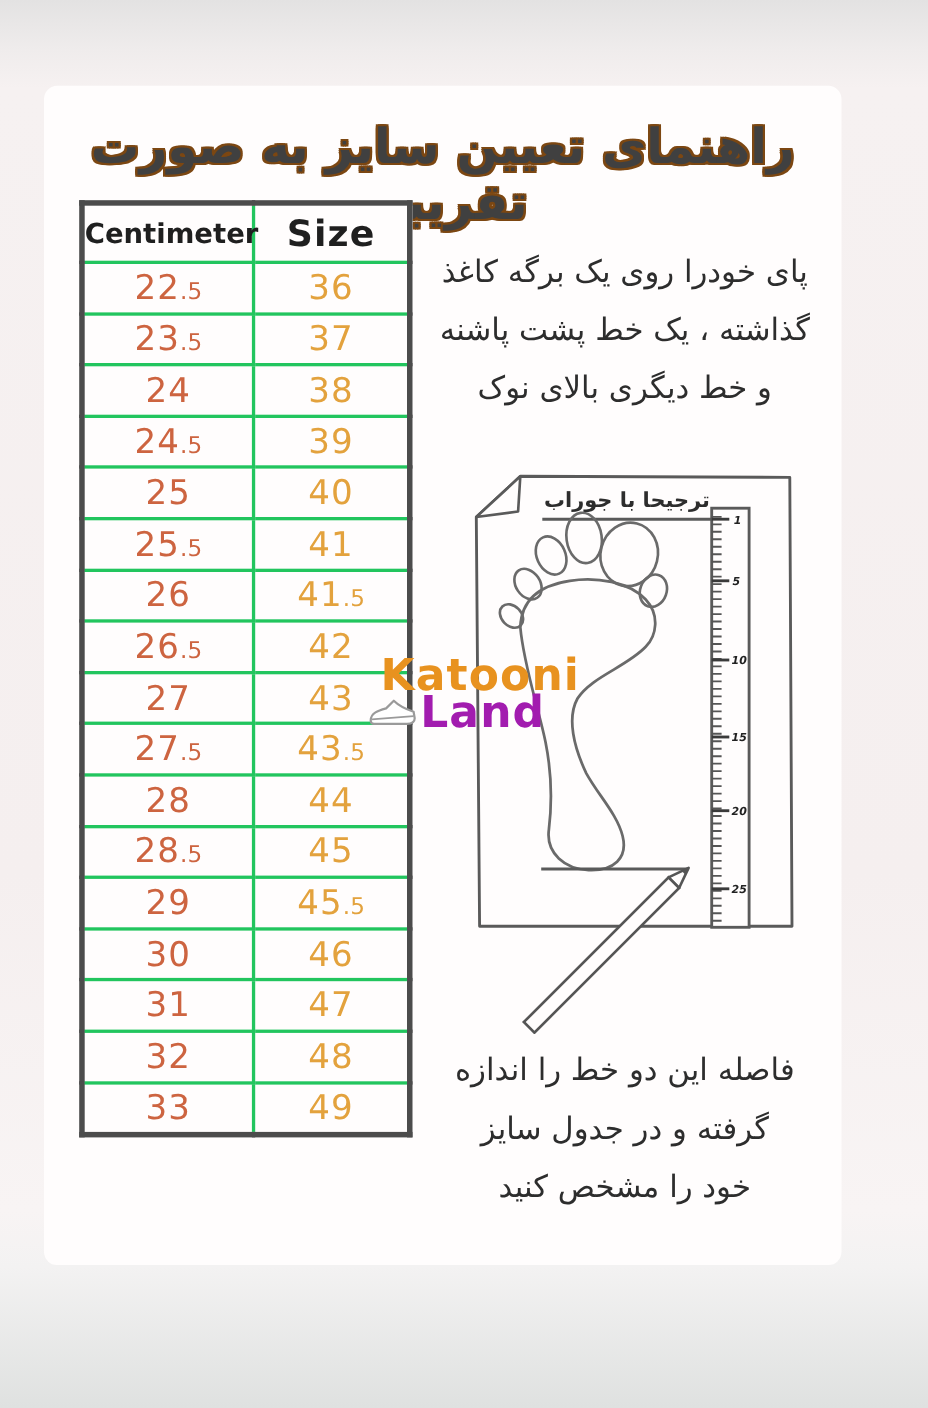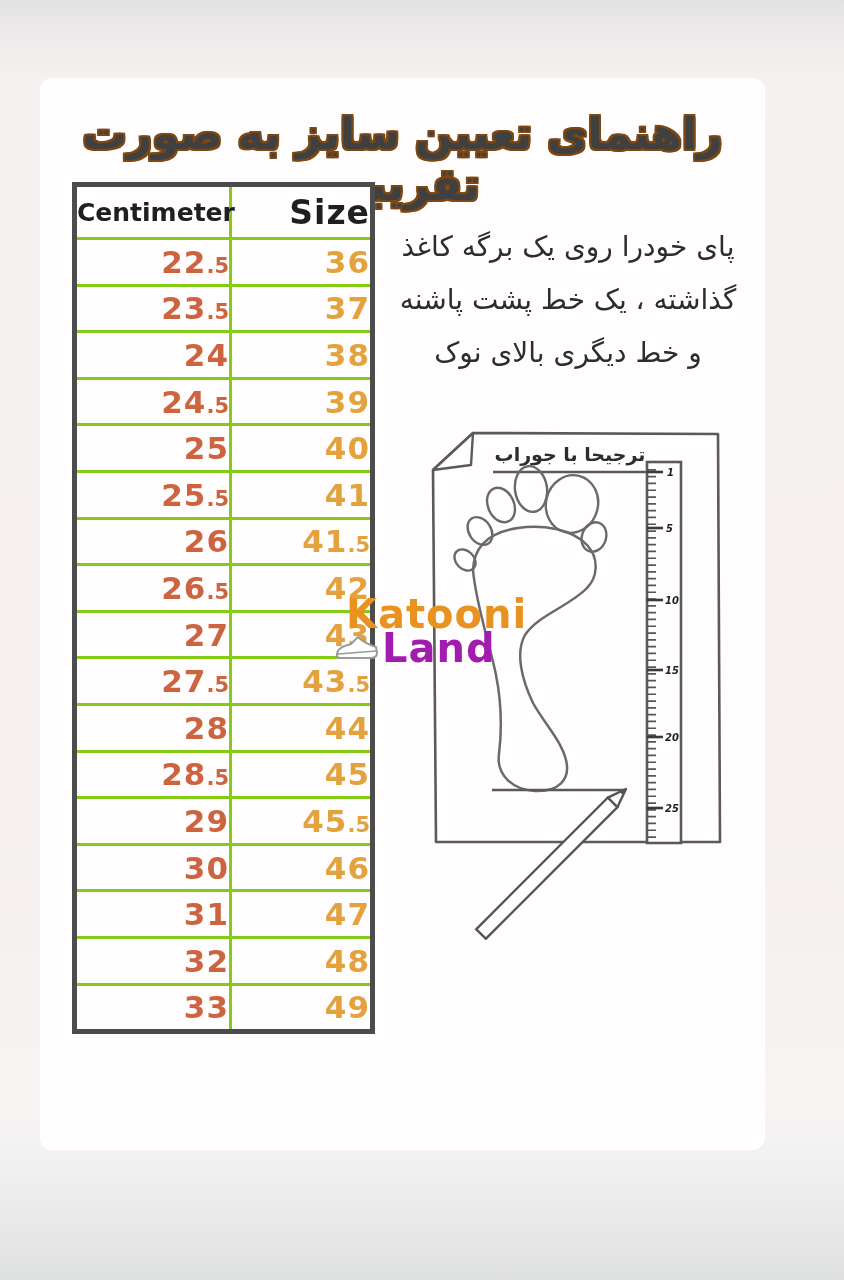--- a/index.html
+++ b/index.html
@@ -17,25 +17,25 @@
     font-size:44px;font-weight:bold;color:#404040;letter-spacing:0px;
     text-shadow:
       -2px -2px 0 #7c4712, 2px -2px 0 #7c4712, -2px 2px 0 #7c4712, 2px 2px 0 #7c4712,
       0 -2px 0 #7c4712, 0 2px 0 #7c4712, -2px 0 0 #7c4712, 2px 0 0 #7c4712;
   }
   table.size-table{
     position:absolute;left:32px;top:104px;width:303px;
     border-collapse:collapse;table-layout:fixed;background:#fffdfd;
   }
   table.size-table{border:5px solid #4c4c4c;}
-  .size-table th,.size-table td{border:3px solid #84cc16;text-align:right;vertical-align:middle;padding:0;}
+  .size-table th,.size-table td{border:3px solid #22c55e;text-align:center;vertical-align:middle;padding:0;}
   .size-table th{height:50px;color:#1f1f1f;background:#fffdfd;}
   .cm-head{font-size:25px;font-weight:600;width:152px;}
   .size-head{font-size:33px;font-weight:bold;letter-spacing:1px;margin-top:27px;}
-  .size-table td{height:43.6px;font-weight:bold;letter-spacing:1px;}
+  .size-table td{height:43.6px;font-weight:normal;letter-spacing:1px;}
   .cm-cell{color:#cd6440;font-size:31px;}
   .size-cell{color:#e3a23d;font-size:31px;}
   .dec{font-size:21px;letter-spacing:0;}
   .instructions{
     position:absolute;width:400px;direction:rtl;text-align:center;
     font-size:28px;font-weight:400;color:#2d2d2d;line-height:53px;white-space:nowrap;
   }
   .instructions.top{left:328px;top:142px;}
   .instructions.bottom{left:328px;top:868px;}
   .illustration{position:absolute;left:390px;top:347px;width:310px;height:515px;}
@@ -203,14 +203,19 @@
     <span class="wm-katooni">Katooni</span>
     <span class="wm-row">
       <svg class="wm-shoe" width="46" height="30" viewBox="0 0 46 30">
         <path d="M3 22 C3 15 10 13 17 11 L24 4 C29 9 36 12 42 14 L43 20 C43 24 40 25 36 25 L6 25 C4 25 3 24 3 22 Z" fill="#ffffff" stroke="#9a9a9a" stroke-width="2" stroke-linejoin="round"></path>
         <path d="M4 21 L42 18" stroke="#9a9a9a" stroke-width="1.6" fill="none"></path>
       </svg>
       <span class="wm-land">Land</span>
     </span>
   </div>
 
+  <div class="instructions bottom">
+      <div>فاصله این دو خط را اندازه</div>
+      <div>گرفته و در جدول سایز</div>
+      <div>خود را مشخص کنید</div>
+    </div>
 
 </div>
 
 </body></html>

